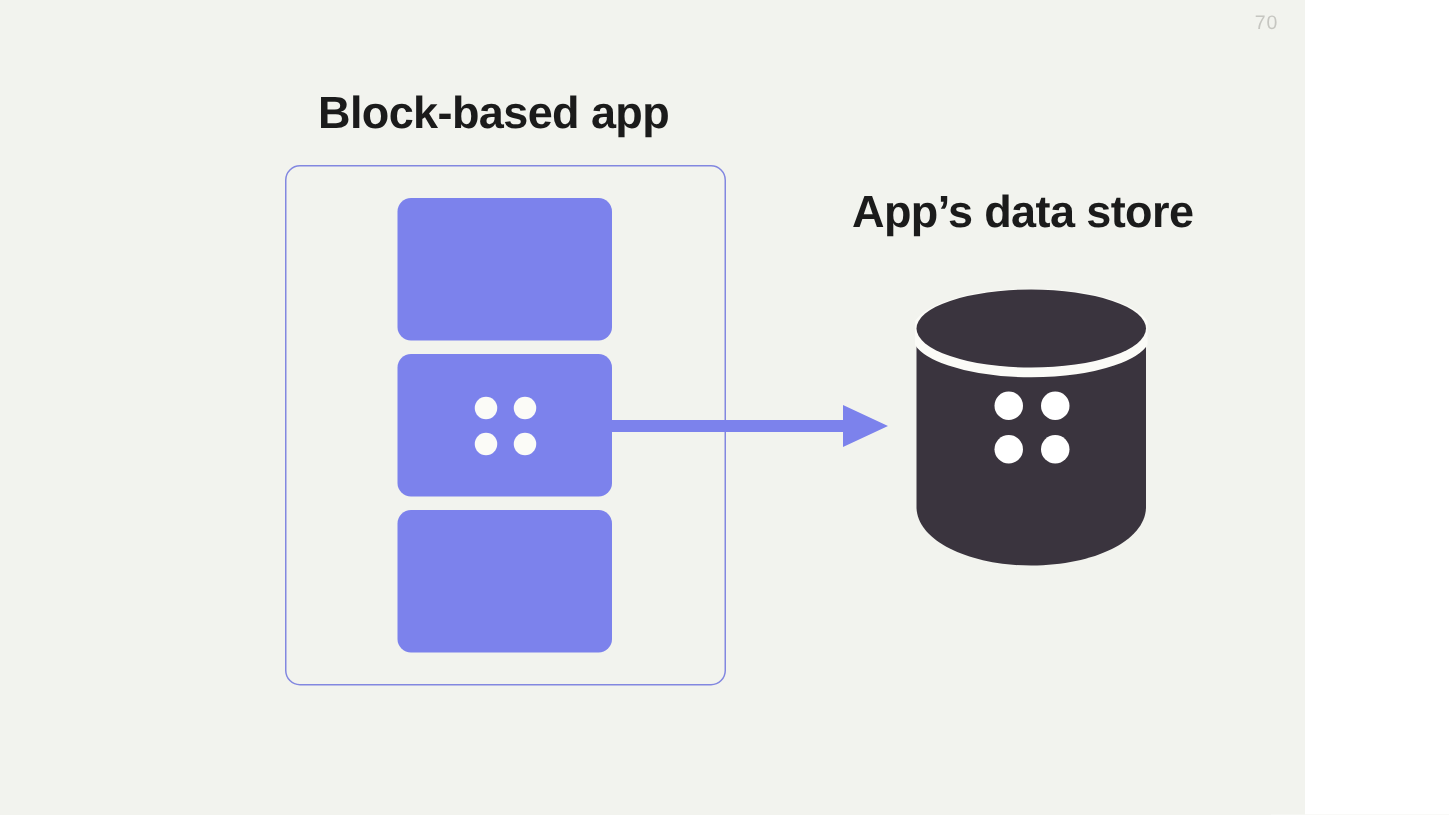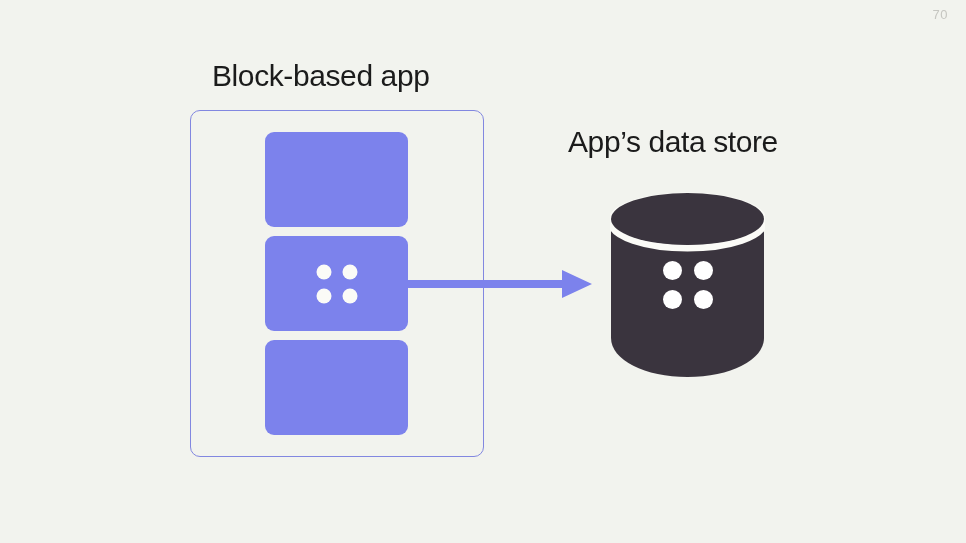--- a/index.html
+++ b/index.html
@@ -7,21 +7,21 @@
     padding: 0;
   }
   body {
     width: 966px;
     height: 543px;
     overflow: hidden;
     font-family: "Liberation Sans", sans-serif;
   }
   #slide {
     position: relative;
-    width: 966px;
+    width: 870px;
     height: 543px;
     background: #f2f3ee;
   }
 
   
   .page-number {
     position: absolute;
     top: 8px;
     right: 18px;
     font-family: "Liberation Sans", sans-serif;
@@ -30,21 +30,21 @@
     color: #c6c6c1;
     letter-spacing: 0.5px;
     line-height: 1;
   }
 
   
   .heading {
     position: absolute;
     font-family: "Liberation Sans", sans-serif;
     font-size: 30px;
-    font-weight: 400;
+    font-weight: 700;
     color: #1b1b1b;
     letter-spacing: -0.4px;
     white-space: nowrap;
     line-height: 1.1;
   }
   #app-title {
     left: 212px;
     top: 59px;
   }
   #store-title {

